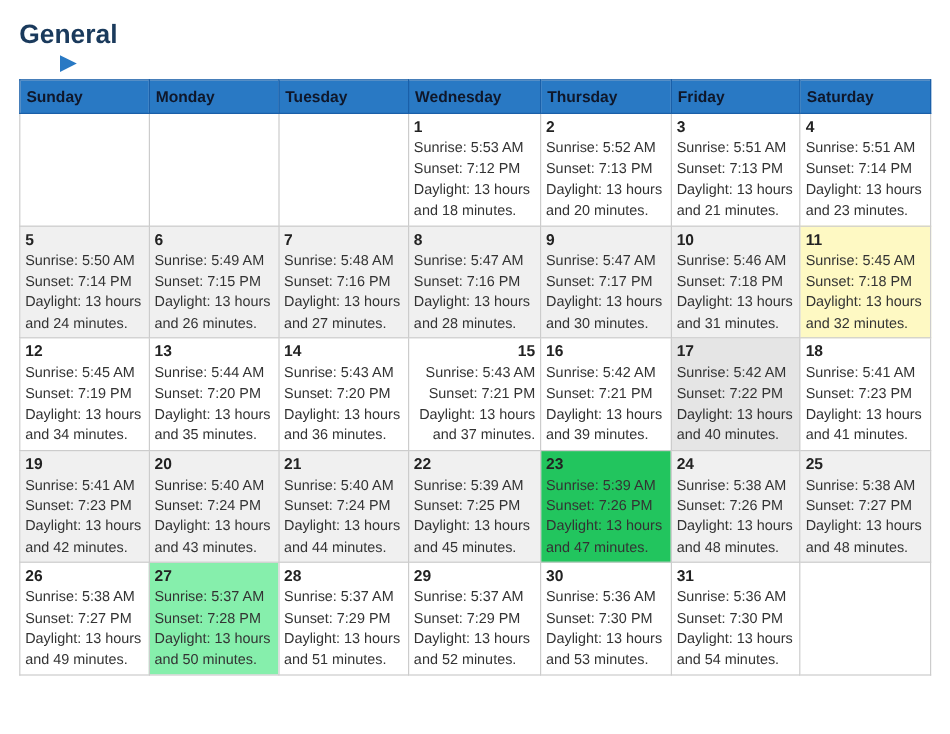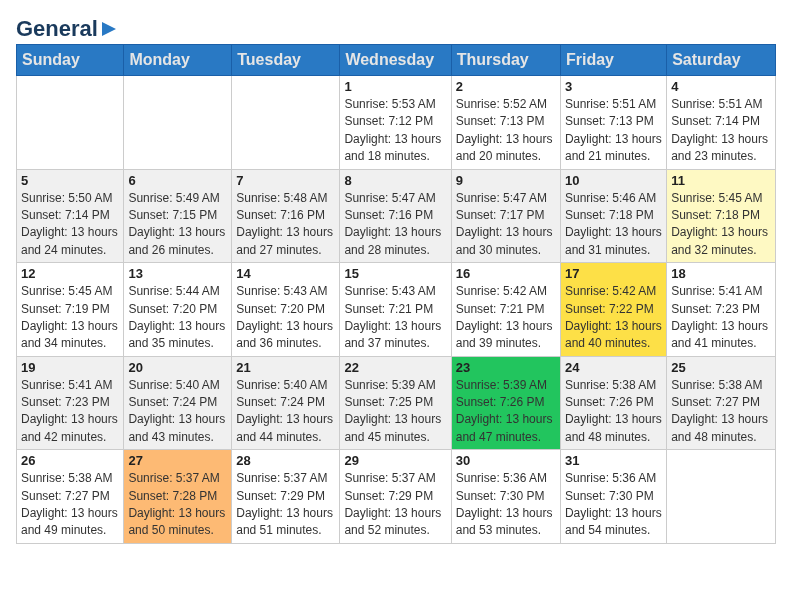--- a/index.html
+++ b/index.html
@@ -33,24 +33,24 @@
       font-size: 16px;
       color: #333;
     }
     .calendar {
       width: 100%;
       border-collapse: collapse;
       font-size: 10.5px;
     }
     .calendar th {
       background: #2979c4;
-      color: #e5e5e5;
+      color: #0f172a;
       text-align: left;
       padding: 6px 5px;
-      font-size: 16px;
+      font-size: 13px;
       font-weight: bold;
       border: 1px solid #1a5fa8;
     }
     .calendar td {
       border: 1px solid #ccc;
       vertical-align: top;
       padding: 3px 4px;
       width: 113px;
       height: 90px;
       background: #fff;
@@ -71,21 +71,21 @@
     }
     .empty {
       background: #f9f9f9;
     }
   </style>
 </head>
 <body>
 
 <div class="header">
   <div class="logo">
-    <div style="display:flex;align-items:center;gap:0px;">
+    <div style="display:flex;align-items:center;gap:0px;flex-direction:column;">
       <span style="font-size:22px;font-weight:bold;color:#1a3a5c;">General</span>
       <svg width="22" height="22" viewBox="0 0 22 22">
         <polygon points="4,4 18,11 4,18" fill="#2979c4"></polygon>
       </svg>
     </div>
     <span style="font-size:22px;font-weight:bold;color:#2979c4;margin-top:-6px;"></span>
   </div>
   <div class="title-block">
     <div class="month-title"></div>
     <div class="location"></div>
@@ -204,35 +204,35 @@
 Daylight: 13 hours
 and 35 minutes.</div>
         </td>
         <td style="background: rgb(255, 255, 255);">
           <div class="day-number">14</div>
           <div class="day-info" style="white-space: pre-line;">Sunrise: 5:43 AM
 Sunset: 7:20 PM
 Daylight: 13 hours
 and 36 minutes.</div>
         </td>
-        <td style="background: rgb(255, 255, 255);">
+        <td style="background: rgb(255, 255, 255); text-align: right;">
           <div class="day-number">15</div>
           <div class="day-info" style="white-space: pre-line;">Sunrise: 5:43 AM
 Sunset: 7:21 PM
 Daylight: 13 hours
 and 37 minutes.</div>
         </td>
         <td style="background: rgb(255, 255, 255);">
           <div class="day-number">16</div>
           <div class="day-info" style="white-space: pre-line;">Sunrise: 5:42 AM
 Sunset: 7:21 PM
 Daylight: 13 hours
 and 39 minutes.</div>
         </td>
-        <td style="background: #fde047; margin-left: 45px;">
+        <td style="background: #e5e5e5; margin-left: 45px;">
           <div class="day-number">17</div>
           <div class="day-info" style="white-space: pre-line;">Sunrise: 5:42 AM
 Sunset: 7:22 PM
 Daylight: 13 hours
 and 40 minutes.</div>
         </td>
         <td style="background: rgb(255, 255, 255);">
           <div class="day-number">18</div>
           <div class="day-info" style="white-space: pre-line;">Sunrise: 5:41 AM
 Sunset: 7:23 PM
@@ -292,21 +292,21 @@
         </td>
       </tr>
       <tr>
         <td style="background: rgb(255, 255, 255);">
           <div class="day-number">26</div>
           <div class="day-info" style="white-space: pre-line;">Sunrise: 5:38 AM
 Sunset: 7:27 PM
 Daylight: 13 hours
 and 49 minutes.</div>
         </td>
-        <td style="background: #fdba74;">
+        <td style="background: #86efac;">
           <div class="day-number">27</div>
           <div class="day-info" style="white-space: pre-line;">Sunrise: 5:37 AM
 Sunset: 7:28 PM
 Daylight: 13 hours
 and 50 minutes.</div>
         </td>
         <td style="background: rgb(255, 255, 255);">
           <div class="day-number">28</div>
           <div class="day-info" style="white-space: pre-line;">Sunrise: 5:37 AM
 Sunset: 7:29 PM

